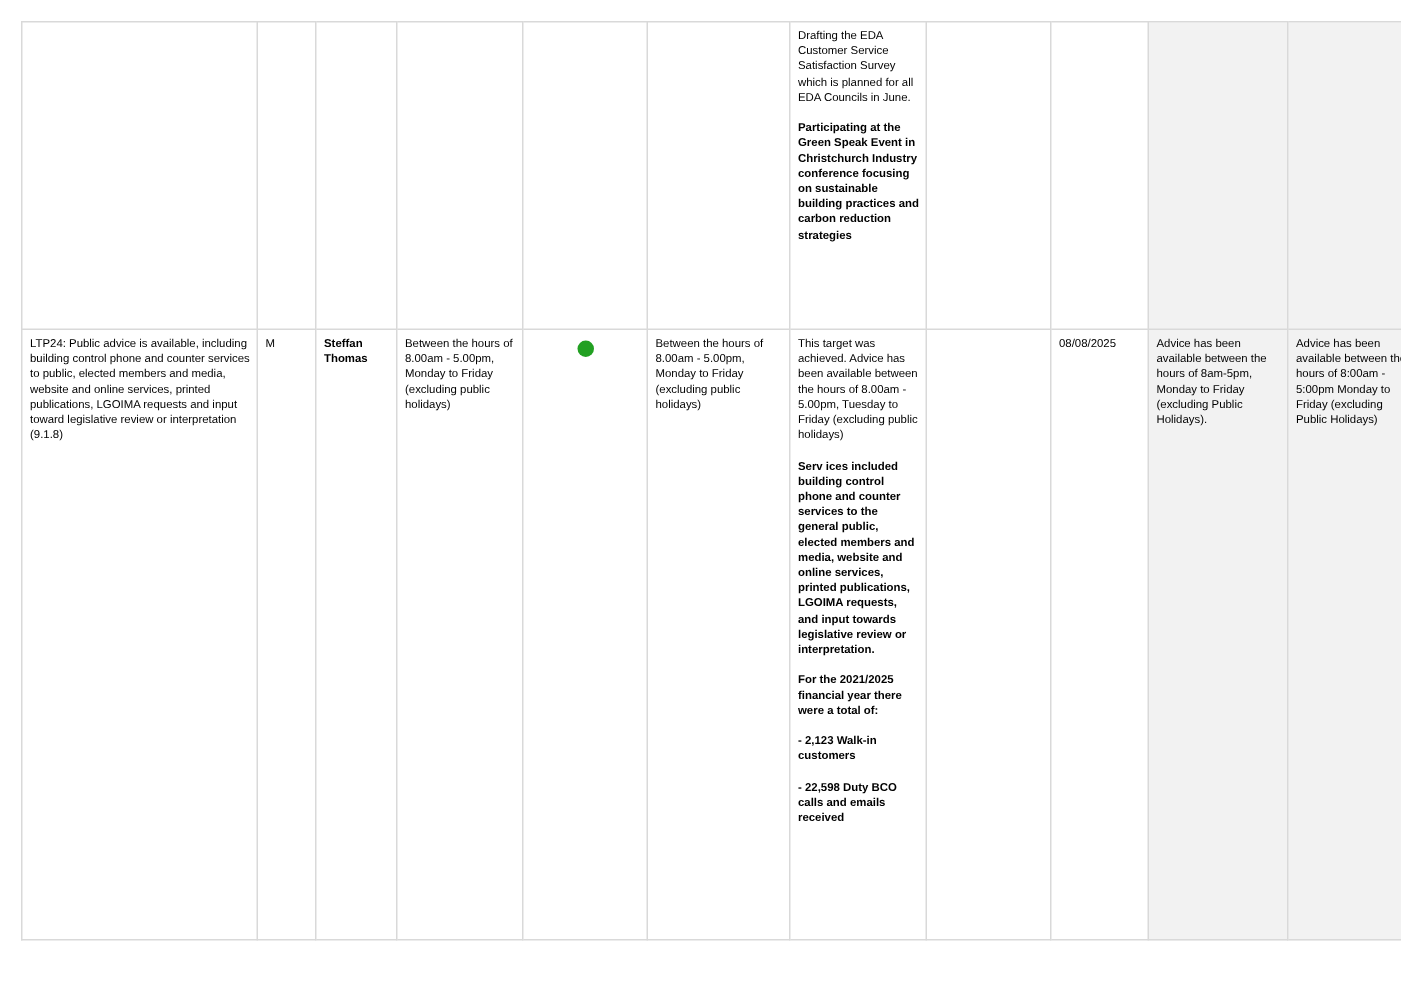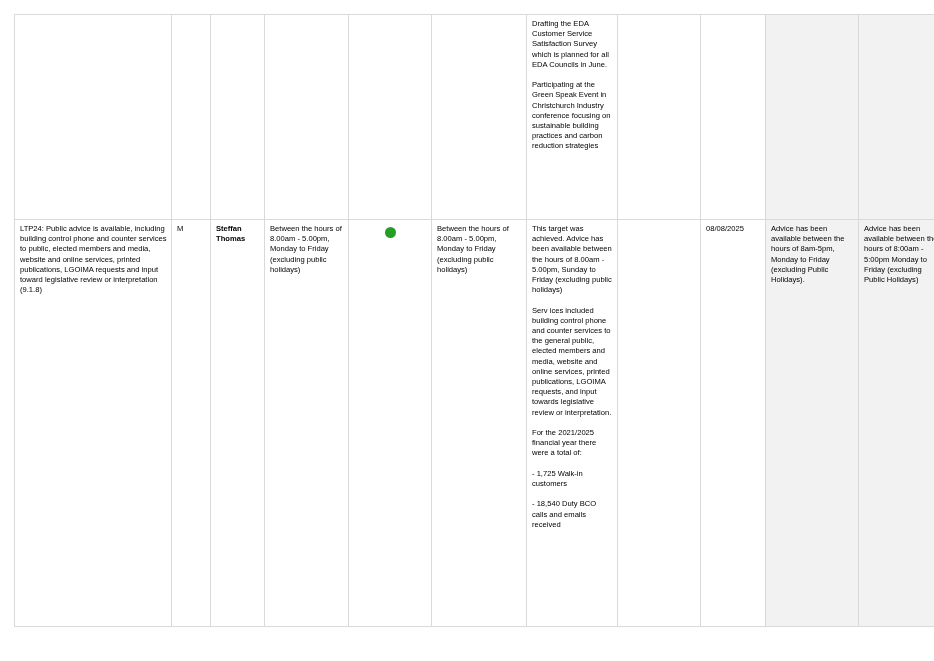--- a/index.html
+++ b/index.html
@@ -49,21 +49,21 @@
   td.c-status   { width: 73px; text-align: center; }
   td.c-result   { width: 85px; }
   td.c-comment  { width: 81px; }
   td.c-blank    { width: 73px; }
   td.c-date     { width: 55px; padding-right: 4px; }
   td.c-q1       { width: 83px; }
   td.c-q2       { width: 80px; }
   .r1 td { height: 196px; }
   .r2 td { height: 398px; }
   .para { margin: 0; }
-  .para + .para { margin-top: 10.2px; }
+  .para + .para { margin-top: 10.2px; font-weight: bold; }
   .status-dot {
     display: inline-block;
     width: 11px;
     height: 11px;
     border-radius: 50%;
     background: #22a022;
     margin-top: 3px;
   }
 </style>
 </head>
@@ -95,25 +95,25 @@
       <tr class="r2">
         <td class="plain c-measure">LTP24: Public advice is available, including building control phone and counter services to public, elected members and media, website and online services, printed publications, LGOIMA requests and input toward legislative review or interpretation (9.1.8)</td>
         <td class="plain c-freq">M</td>
         <td class="plain c-owner">Steffan Thomas</td>
         <td class="plain c-target">Between the hours of 8.00am - 5.00pm, Monday to Friday (excluding public holidays)</td>
         <td class="plain c-status">
           <span class="status-dot"></span>
         </td>
         <td class="plain c-result">Between the hours of 8.00am - 5.00pm, Monday to Friday (excluding public holidays)</td>
         <td class="plain c-comment">
-          <p class="para">This target was achieved. Advice has been available between the hours of 8.00am - 5.00pm, Sunday to Friday (excluding public holidays)</p>
+          <p class="para">This target was achieved. Advice has been available between the hours of 8.00am - 5.00pm, Tuesday to Friday (excluding public holidays)</p>
           <p class="para">Serv ices included building control phone and counter services to the general public, elected members and media, website and online services, printed publications, LGOIMA requests, and input towards legislative review or interpretation.</p>
           <p class="para">For the 2021/2025 financial year there were a total of:</p>
-          <p class="para">- 1,725 Walk-in customers</p>
-          <p class="para">- 18,540 Duty BCO calls and emails received</p>
+          <p class="para">- 2,123 Walk-in customers</p>
+          <p class="para">- 22,598 Duty BCO calls and emails received</p>
         </td>
         <td class="plain c-blank"></td>
         <td class="plain c-date">08/08/2025</td>
         <td class="shaded c-q1">Advice has been available between the hours of 8am-5pm, Monday to Friday (excluding Public Holidays).</td>
         <td class="shaded c-q2">Advice has been available between the hours of 8:00am - 5:00pm Monday to Friday (excluding Public Holidays)</td>
 
       </tr>
 
     </tbody>
   </table>

